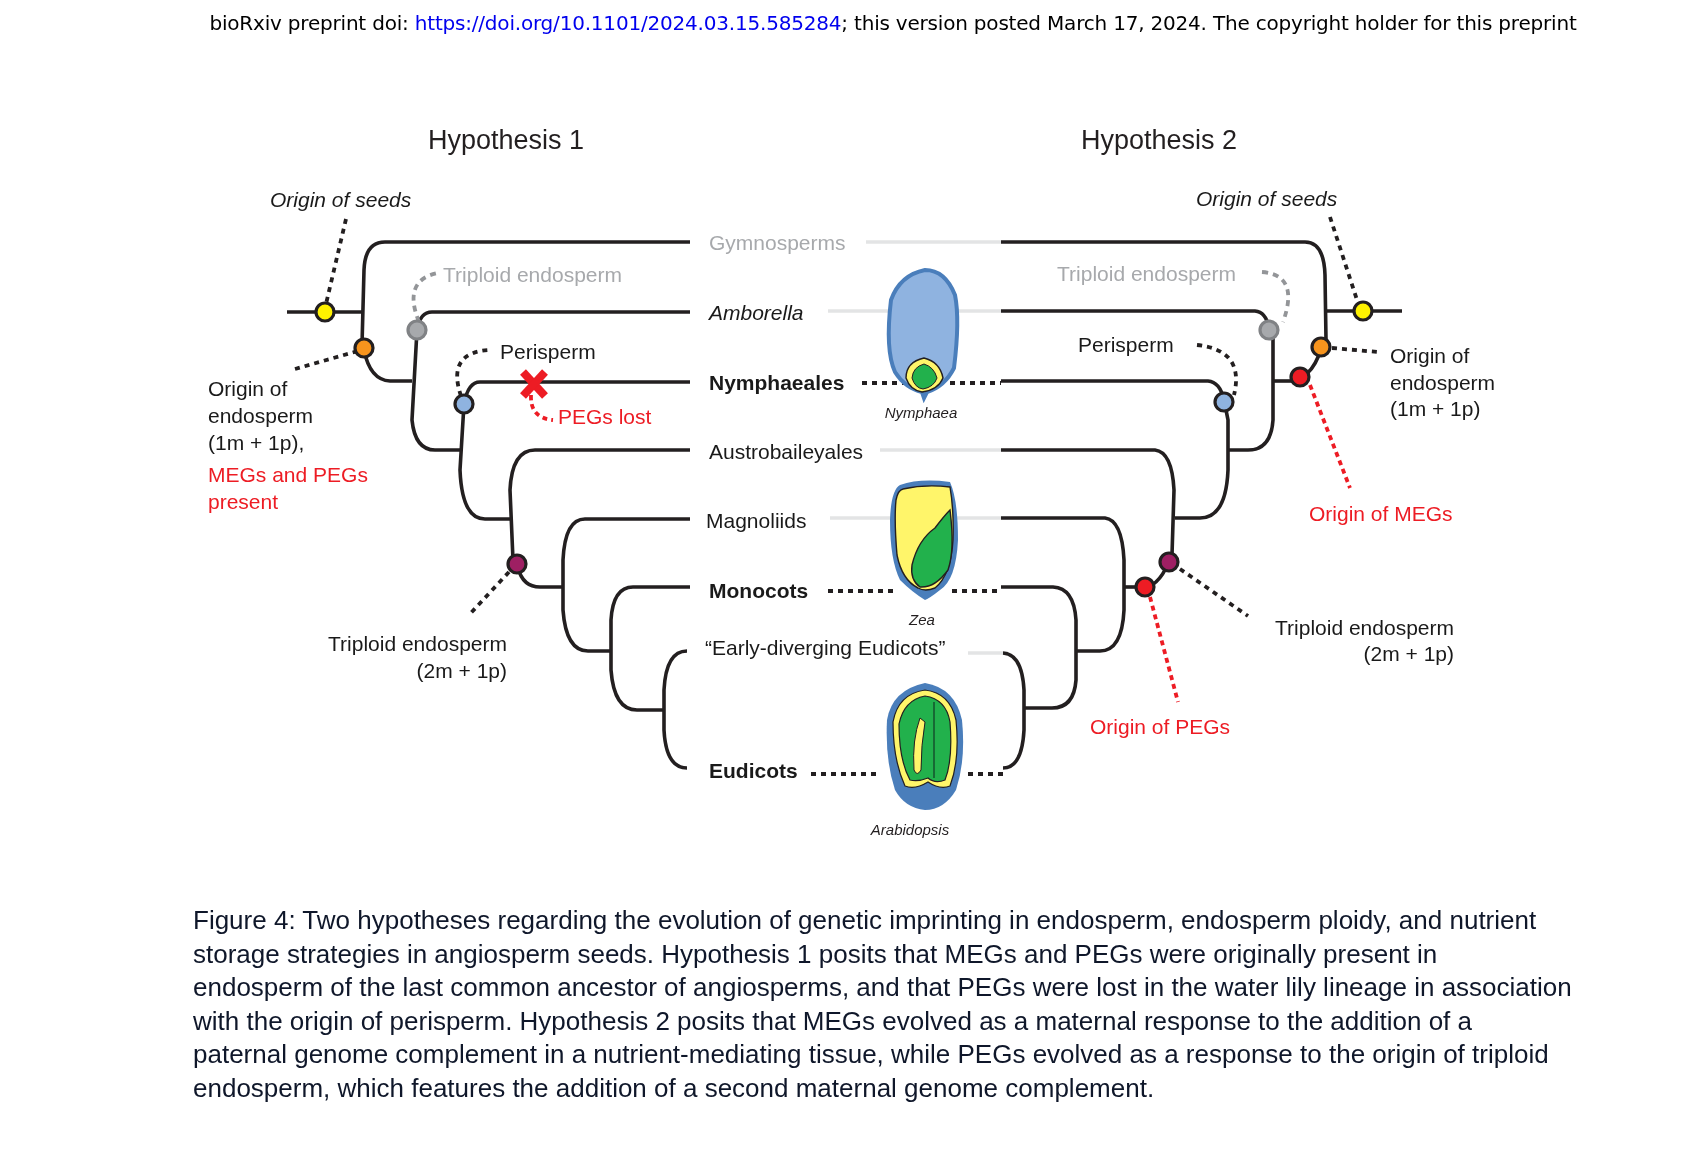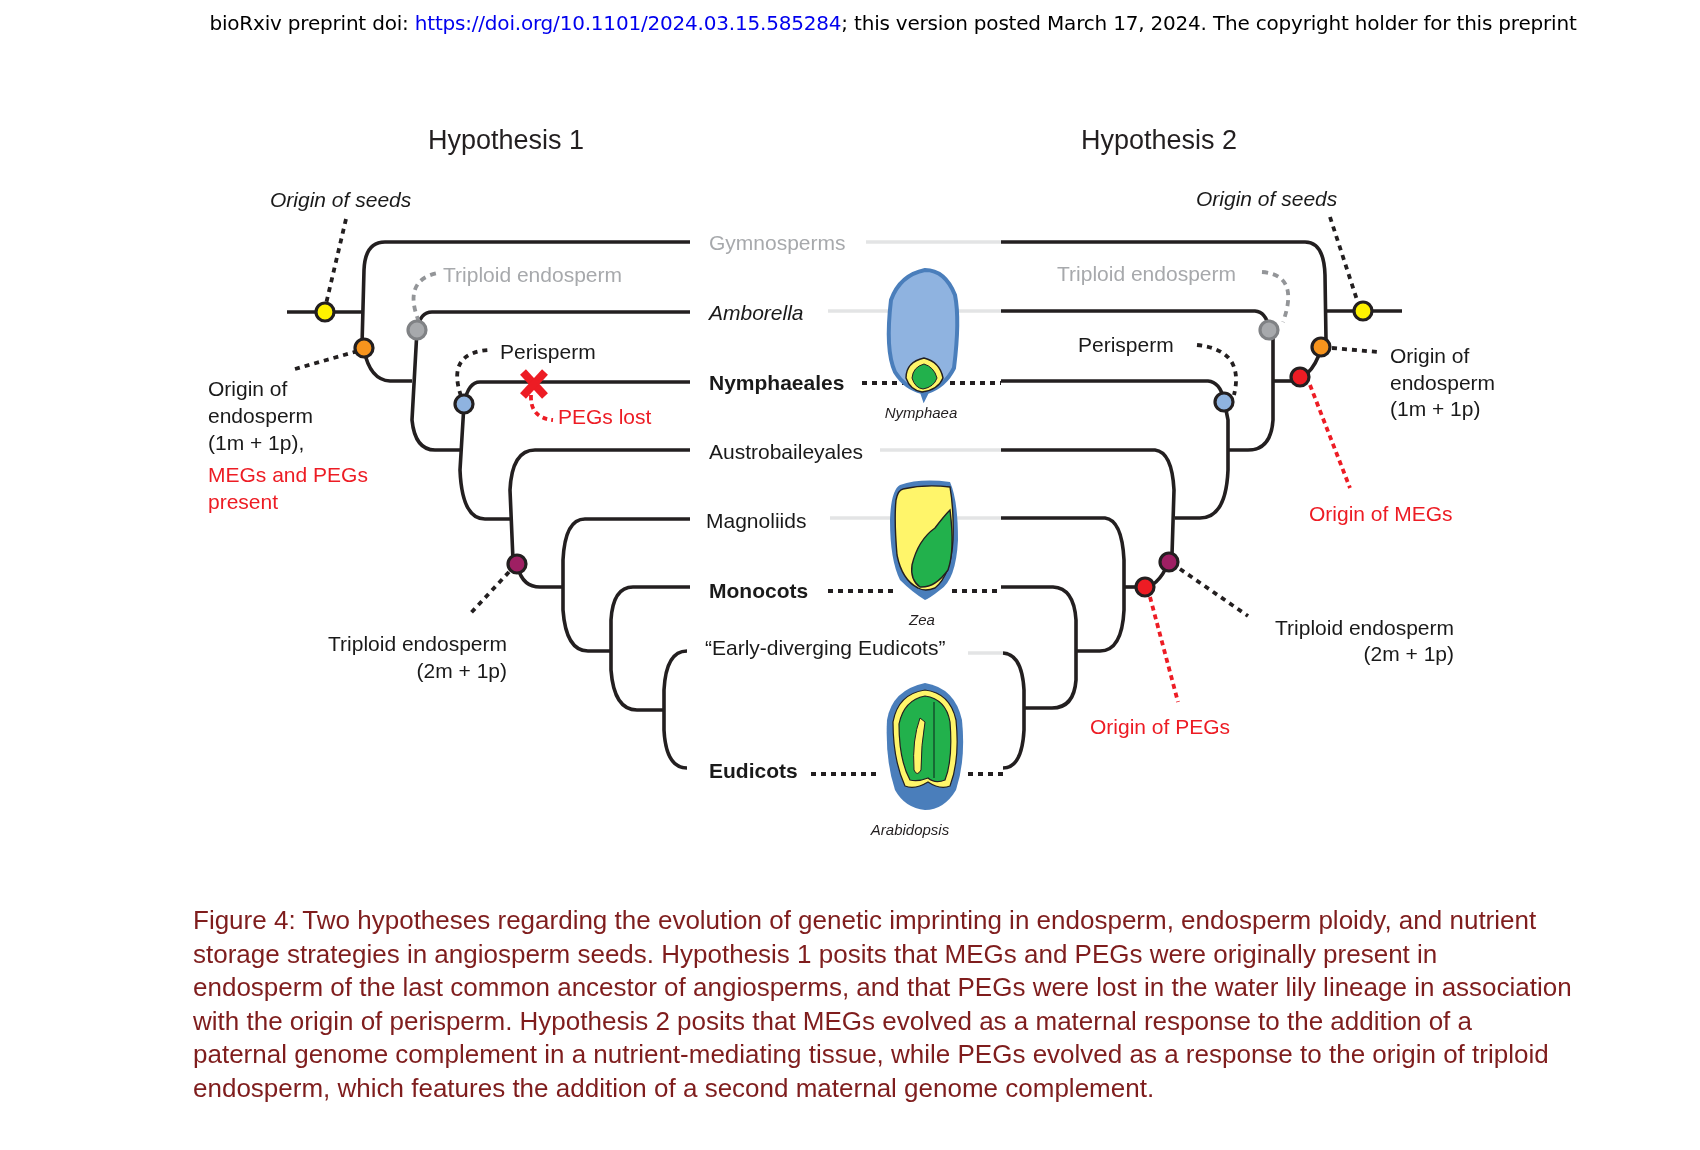--- a/index.html
+++ b/index.html
@@ -2,21 +2,21 @@
 <html><head>
 <meta charset="utf-8">
 <style>
   html, body { margin: 0; padding: 0; background: #ffffff; }
   body { width: 1700px; height: 1150px; position: relative; overflow: hidden;
          font-family: "Liberation Sans", sans-serif; color: #1a1a1a; }
   .header { position: absolute; left: 4px; top: 12px; width: 1700px; text-align: center;
             font-size: 20px; line-height: 23px; color: #000; font-family: "DejaVu Sans", sans-serif; letter-spacing: -0.2px; margin-left: 39px; }
   .header a { color: #0000ee; text-decoration: none; }
   .caption { position: absolute; left: 193px; top: 904px; width: 1380px;
-             font-size: 26px; line-height: 33.6px; color: #7f1d1d; }
+             font-size: 26px; line-height: 33.6px; color: #0f172a; }
   svg#fig { position: absolute; left: 0; top: 0; }
   .lbl { font-family: "Liberation Sans", sans-serif; font-size: 21px; fill: #1a1a1a; }
   .lbl-b { font-weight: bold; }
   .lbl-i { font-style: italic; }
   .gray { fill: #a7a9ac; }
   .red { fill: #ed1c24; }
   .title { font-size: 27px; fill: #231f20; }
   .genus { font-size: 15px; font-style: italic; fill: #231f20; }
   .br { stroke: #231f20; stroke-width: 3.6; fill: none; stroke-linecap: butt; }
   .guide { stroke: #e3e4e5; stroke-width: 3.6; fill: none; }

